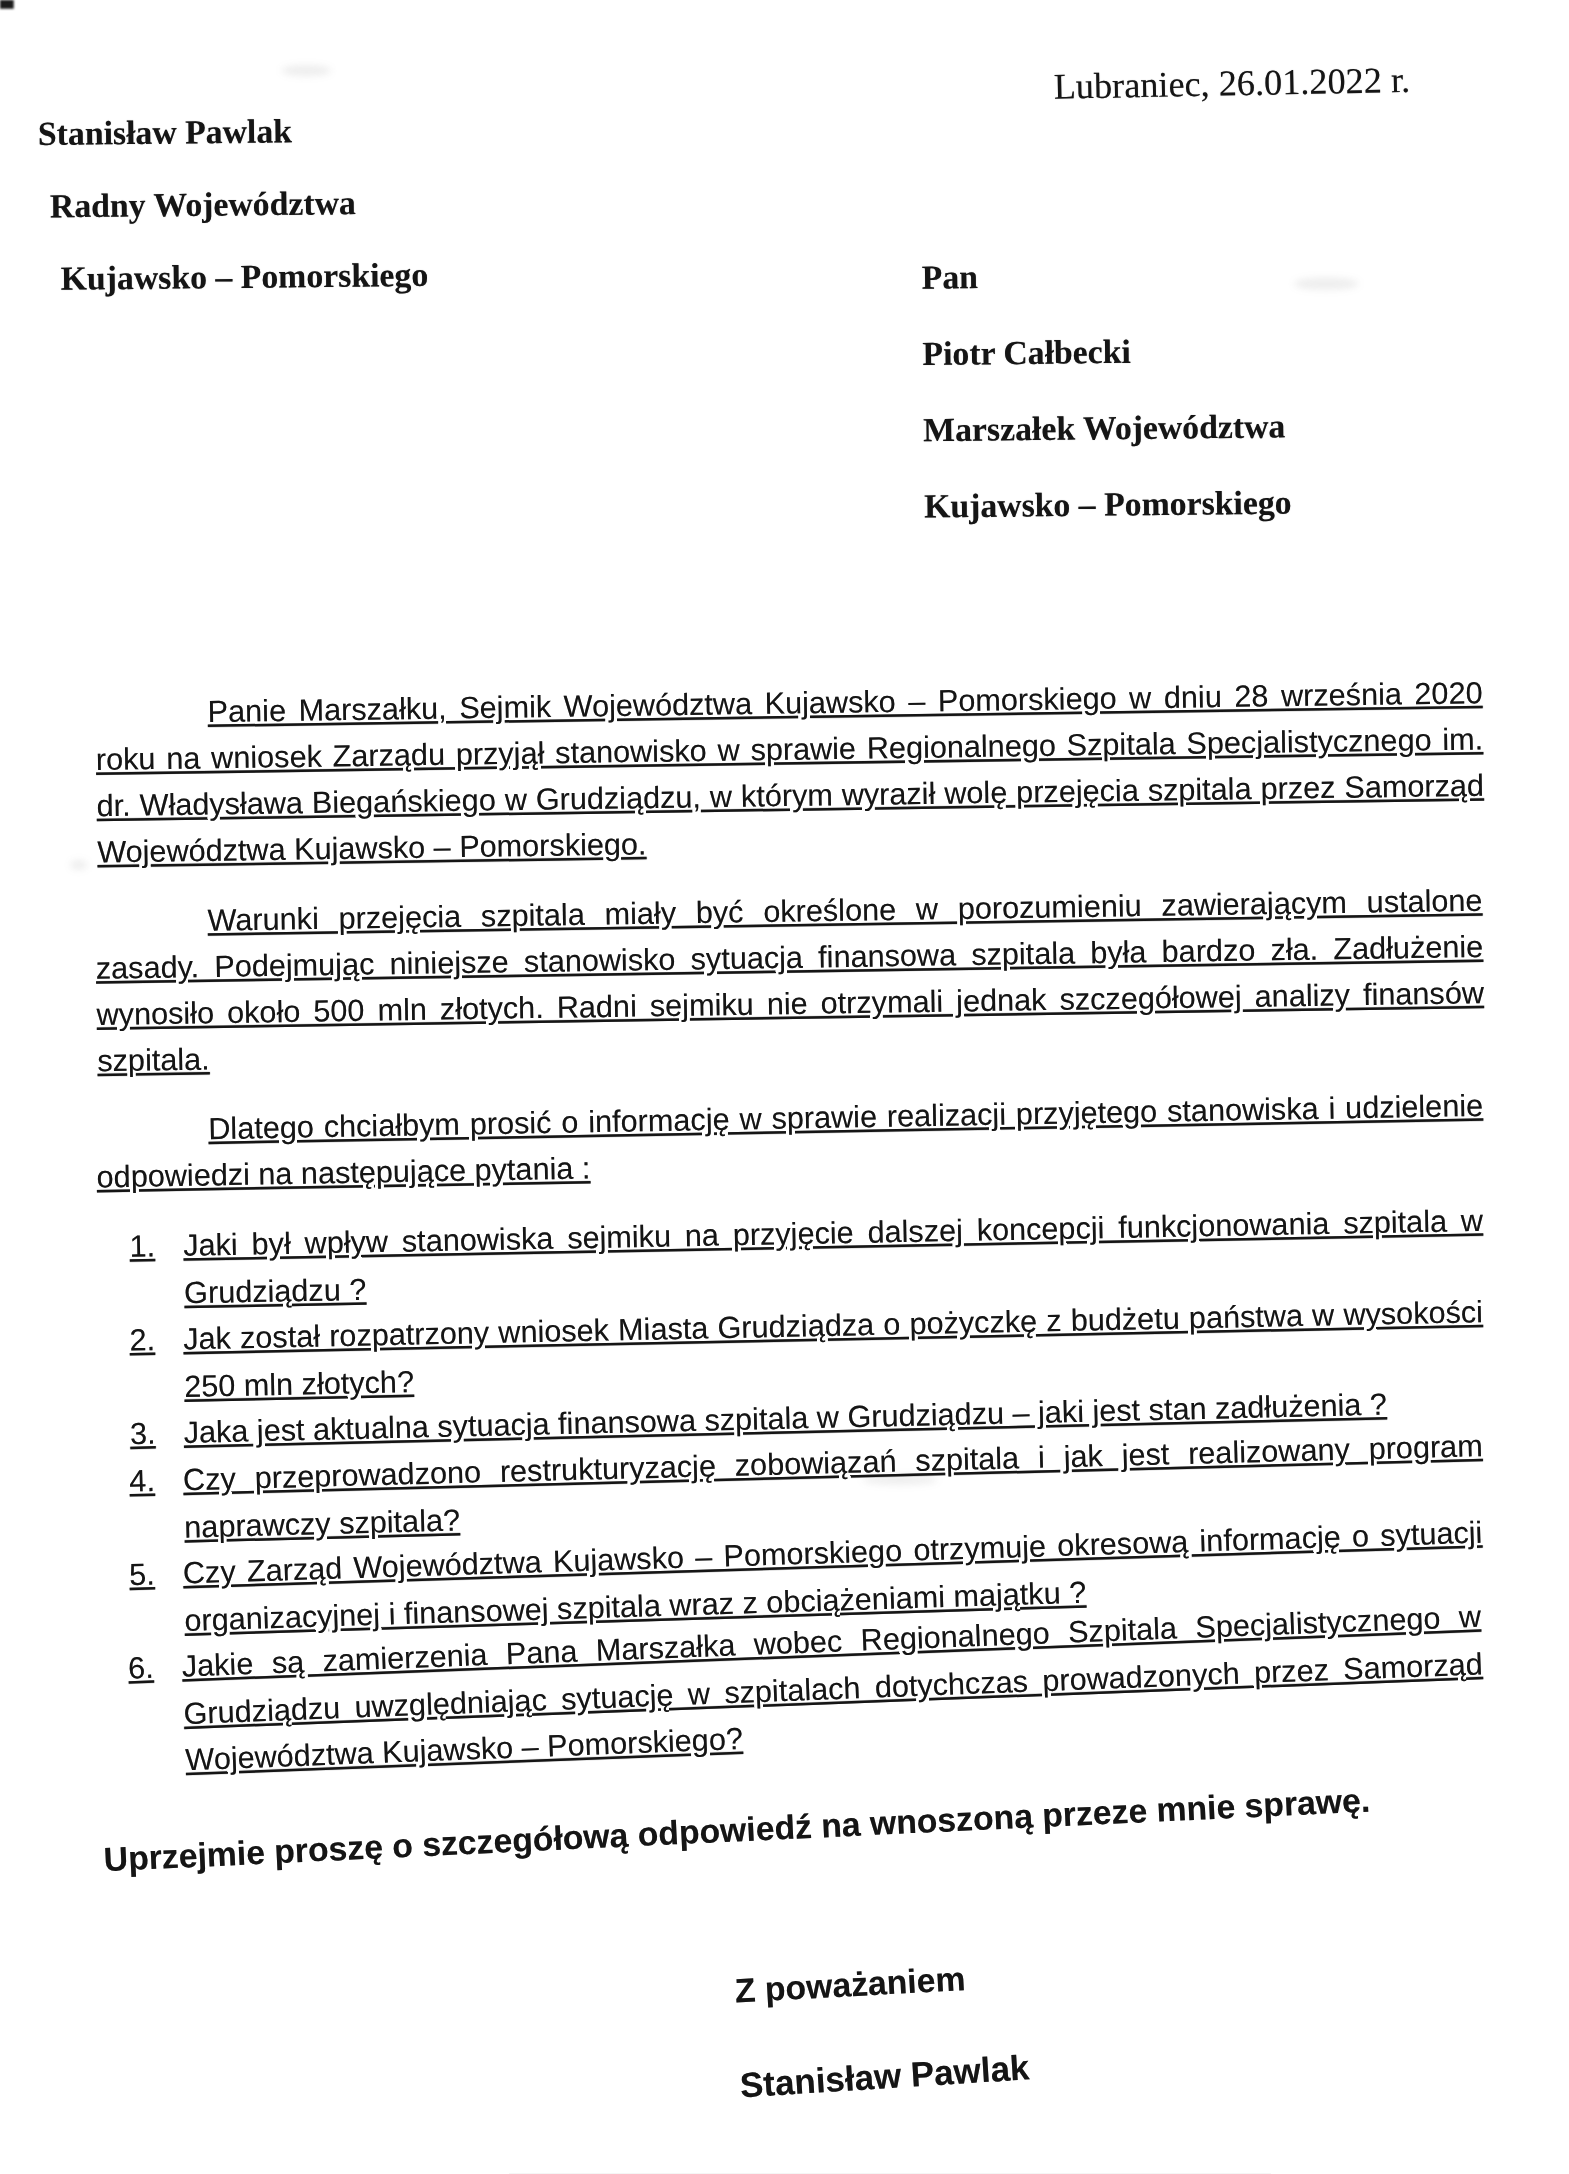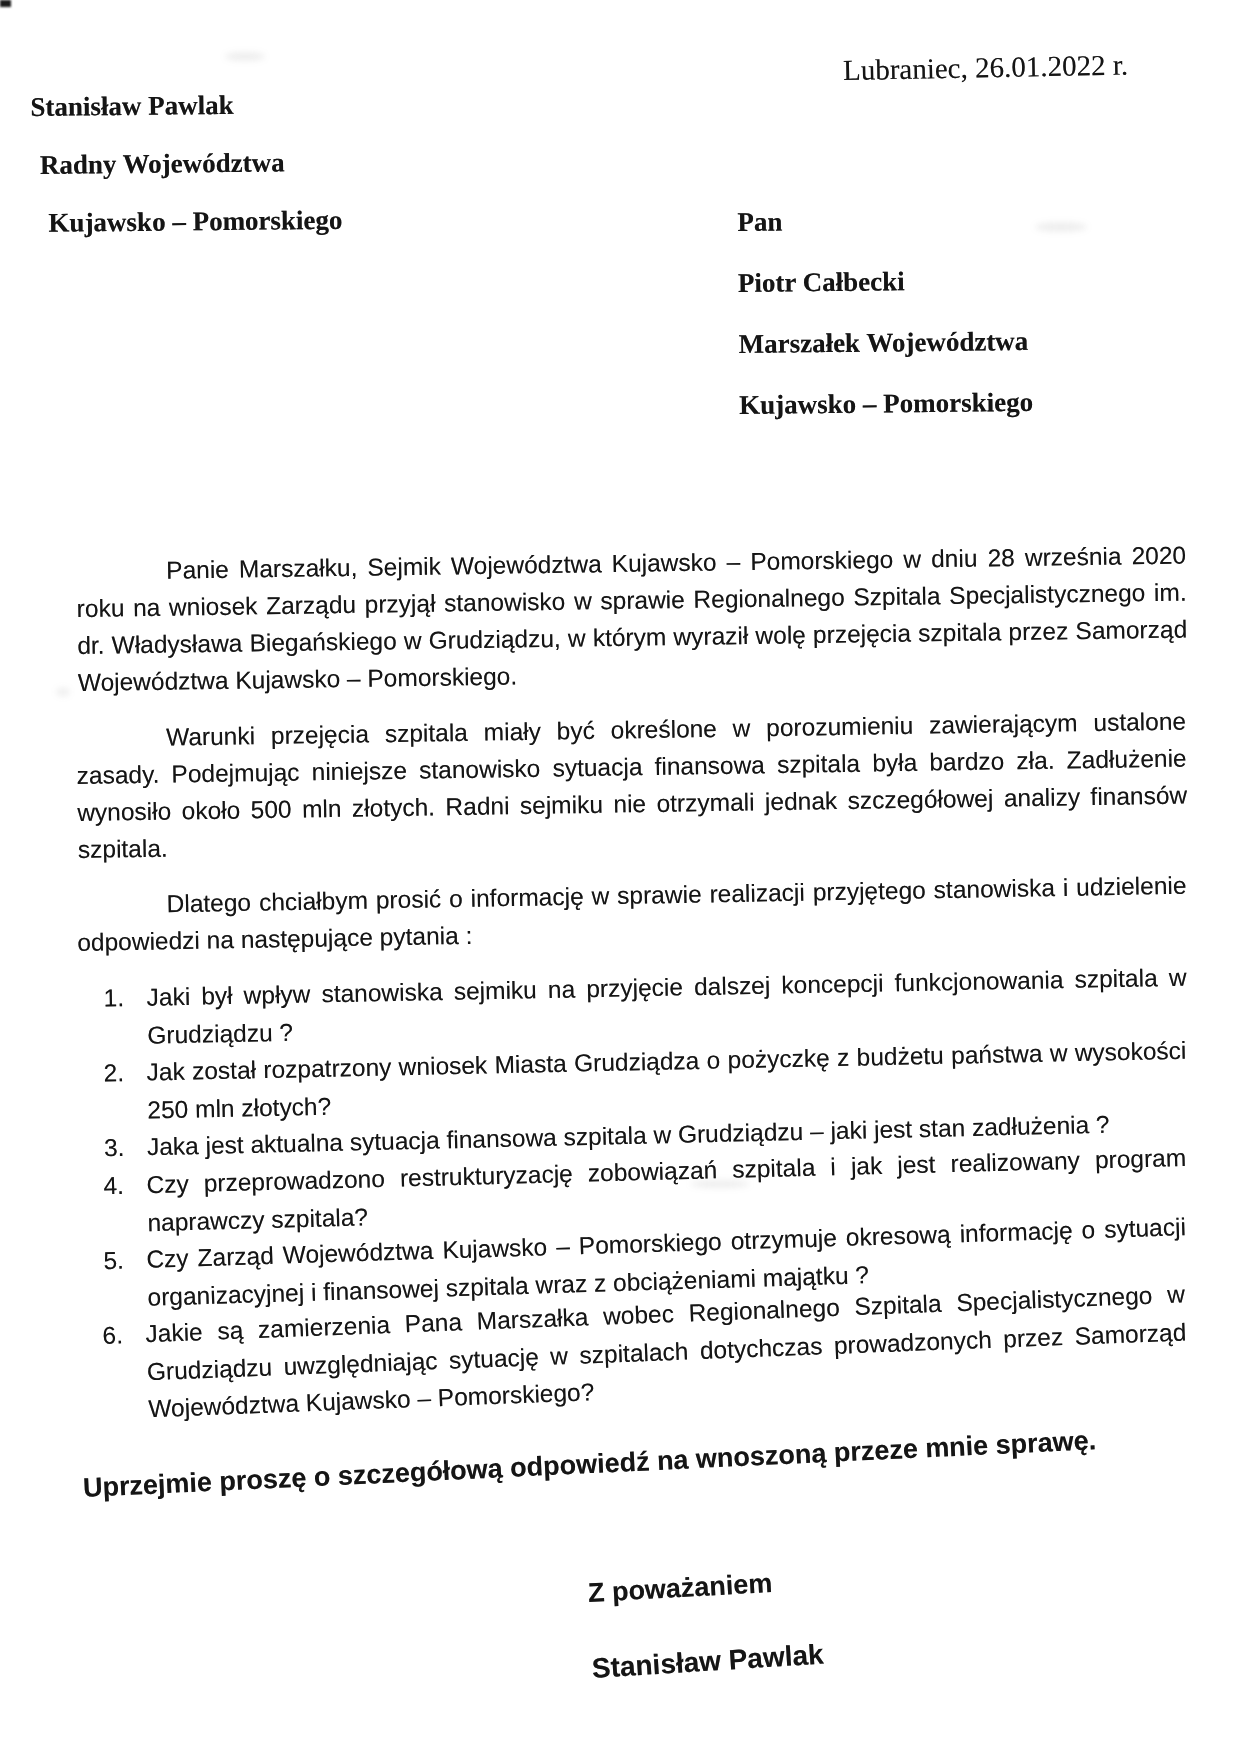--- a/index.html
+++ b/index.html
@@ -51,20 +51,21 @@
     transform: rotate(-0.6deg); transform-origin: 0 0;
     text-shadow: 0 0 0.6px rgba(0,0,0,0.5);
     white-space: nowrap;
   }
 
   
   .body-block {
     position: absolute; left: 77px; top: 553px; width: 1110px;
     font-size: 24.5px; line-height: 37px;
     text-shadow: 0 0 0.5px rgba(0,0,0,0.45);
+    text-decoration: underline;
   }
   .para {
     text-align: justify;
     text-indent: 90px;
     margin: 0 0 19px 0;
     transform-origin: 0 50%;
   }
   .para.p1 { transform: rotate(-0.85deg); }
   .para.p2 { transform: rotate(-0.9deg);  }
   .para.p3 { transform: rotate(-1.05deg); margin-bottom: 19px; }

